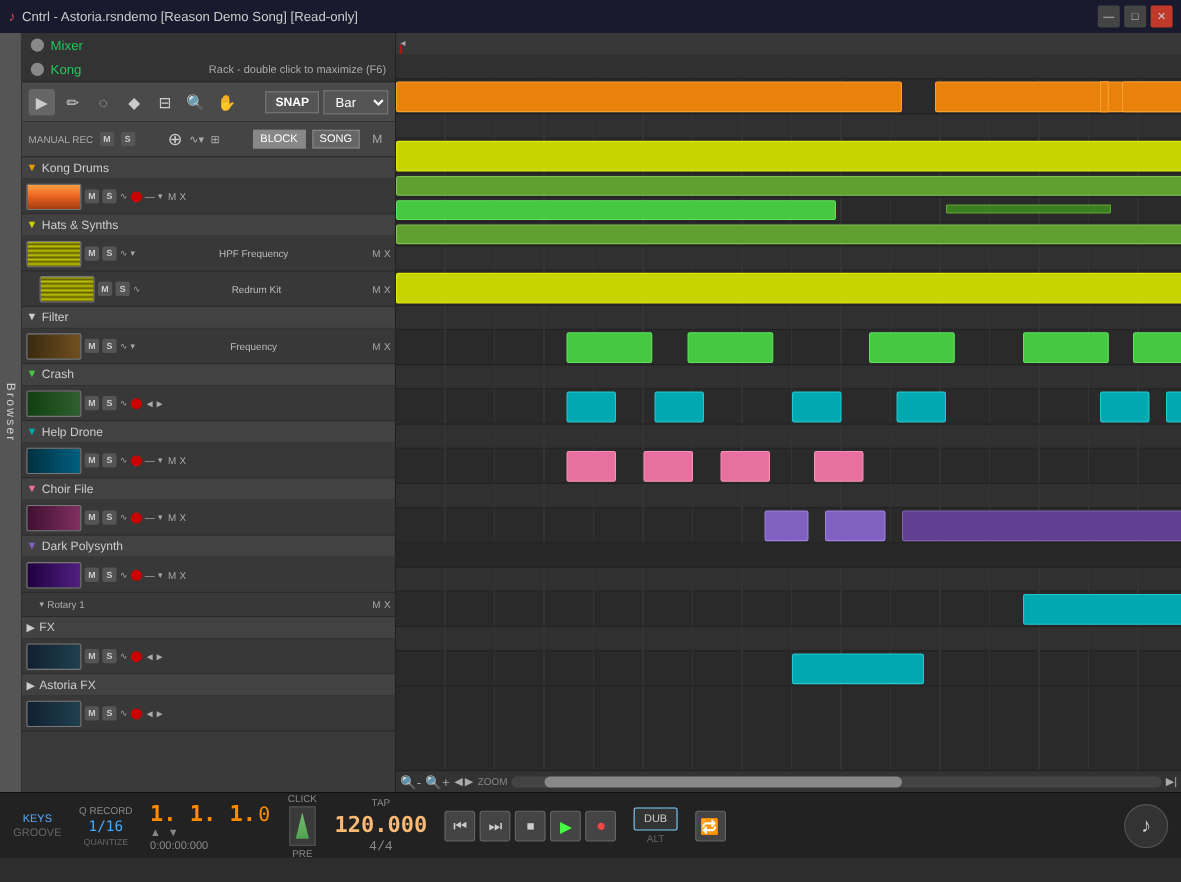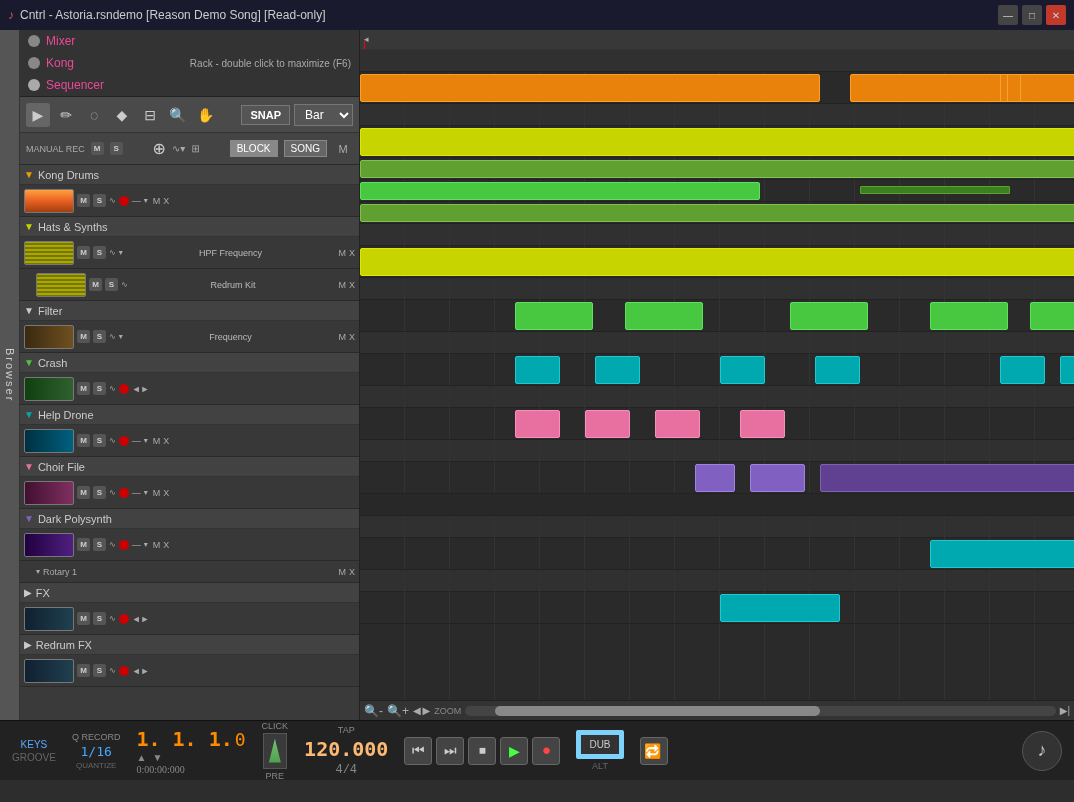--- a/index.html
+++ b/index.html
@@ -24,21 +24,21 @@
     .tool-btn { width: 24px; height: 24px; background: none; border: none; cursor: pointer; display: flex; align-items: center; justify-content: center; color: #ccc; font-size: 14px; }
     .tool-btn.active { background: #666; border-radius: 3px; }
     .snap-btn { background: #555; border: 1px solid #777; color: #fff; padding: 3px 8px; font-size: 11px; font-weight: bold; cursor: pointer; }
     .bar-select { background: #555; border: 1px solid #777; color: #fff; padding: 2px 6px; font-size: 12px; cursor: pointer; }
     
     
     #section-tabs { background: #333; border-bottom: 1px solid #222; }
     .section-tab { display: flex; align-items: center; height: 22px; padding: 0 8px; gap: 6px; cursor: pointer; }
     .section-dot { width: 12px; height: 12px; border-radius: 50%; background: #888; }
     .section-dot.active { background: #aaa; }
-    .section-label { font-size: 12px; color: #ec4899; }
+    .section-label { font-size: 12px; color: #22c55e; }
     .section-tab .rack-hint { margin-left: auto; font-size: 10px; color: #aaa; }
     .seq-btn { background: #666; border: 1px solid #888; color: #fff; padding: 2px 6px; font-size: 10px; cursor: pointer; }
     .seq-btn.active { background: #888; }
 
     
     #seq-area { flex: 1; background: #2a2a2a; display: flex; flex-direction: column; overflow: hidden; }
     #ruler { height: 20px; background: #383838; border-bottom: 1px solid #333; display: flex; align-items: center; position: relative; overflow: hidden; }
     #tracks-canvas { flex: 1; position: relative; overflow: hidden; }
 
     
@@ -54,21 +54,21 @@
     
     .clip { position: absolute; height: 28px; top: 2px; border-radius: 2px; overflow: hidden; cursor: pointer; }
     .clip-orange { background: #e8820a; border: 1px solid #f9a030; }
     .clip-yellow { background: #c8d400; border: 1px solid #dfe800; }
     .clip-green { background: #48c840; border: 1px solid #60e060; }
     .clip-teal { background: #00a8b0; border: 1px solid #20c8d0; }
     .clip-pink { background: #e870a0; border: 1px solid #f890b8; }
     .clip-purple { background: #8060c0; border: 1px solid #a080e0; }
     .clip-darkpurple { background: #604090; border: 1px solid #8060b0; }
 
-    .dub-btn { background: #333; border: 5px solid #7dd3fc; color: #ccc; padding: 4px 8px; font-size: 10px; cursor: pointer; border-radius: 2px; }
+    .dub-btn { background: #333; border: 1px solid #7dd3fc; color: #ccc; padding: 4px 8px; font-size: 10px; cursor: pointer; border-radius: 2px; }
     
     .track-mini-row { display: flex; align-items: center; height: 32px; border-bottom: 1px solid #2a2a2a; padding: 0 4px; background: #383838; gap: 3px; }
     .track-group-header { display: flex; align-items: center; height: 20px; background: #424242; border-bottom: 1px solid #333; padding: 0 4px; gap: 4px; }
     .track-group-name { font-size: 11px; color: #ccc; }
 
     .mini-thumb { width: 50px; height: 24px; background: linear-gradient(90deg, #555 0%, #666 100%); border: 1px solid #777; border-radius: 2px; }
     .mini-thumb-orange { background: linear-gradient(0deg, #a04010 0%, #e86020 50%, #ffa040 100%); }
     .mini-thumb-yellow { background: repeating-linear-gradient(0deg, #606000 0px, #c0c000 2px, #606000 4px); }
 
     .ctrl-btn { font-size: 8px; font-weight: bold; background: #555; border: none; color: #ccc; width: 13px; height: 13px; display: flex; align-items: center; justify-content: center; cursor: pointer; border-radius: 2px; }
@@ -106,24 +106,20 @@
 
       <div id="section-tabs">
         <div class="section-tab">
           <div class="section-dot"></div>
           <span class="section-label">Mixer</span>
         </div>
         <div class="section-tab">
           <div class="section-dot"></div>
           <span class="section-label">Kong</span>
           <span class="rack-hint">Rack - double click to maximize (F6)</span>
-        </div>
-        <div class="section-tab">
-          <div class="section-dot active"></div>
-          <span class="section-label">Sequencer</span>
         </div>
       </div>
 
       <div style="display:flex; align-items:center; height:36px; background:#4a4a4a; padding:0 6px; gap:4px; border-bottom:1px solid #333;">
         <div class="tool-btn active">▶</div>
         <div class="tool-btn">✏</div>
         <div class="tool-btn">◌</div>
         <div class="tool-btn">◆</div>
         <div class="tool-btn">⊟</div>
         <div class="tool-btn">🔍</div>
@@ -283,21 +279,21 @@
           <div class="mini-thumb" style="width:50px;height:24px;border-radius:2px;background:linear-gradient(90deg,#102030,#204050);"></div>
           <div class="ctrl-btn">M</div>
           <div class="ctrl-btn">S</div>
           <div style="font-size:8px;color:#aaa;">∿</div>
           <div class="ctrl-dot"></div>
           <div style="font-size:9px;color:#aaa;">◄►</div>
         </div>
 
         <div class="track-group-header">
           <span style="color:#ccc; font-size:10px;">▶</span>
-          <span class="track-group-name">Redrum FX</span>
+          <span class="track-group-name">Astoria FX</span>
         </div>
         <div class="track-mini-row">
           <div class="mini-thumb" style="width:50px;height:24px;border-radius:2px;background:linear-gradient(90deg,#102030,#204050);"></div>
           <div class="ctrl-btn">M</div>
           <div class="ctrl-btn">S</div>
           <div style="font-size:8px;color:#aaa;">∿</div>
           <div class="ctrl-dot"></div>
           <div style="font-size:9px;color:#aaa;">◄►</div>
         </div>
 
@@ -454,21 +450,21 @@
 
     <div style="display:flex; flex-direction:column; align-items:flex-start; gap:1px;">
       <div style="display:flex; align-items:baseline; gap:2px;">
         <span style="font-size:20px; color:#ff8c00; font-family:monospace; font-weight:bold;">1. 1. 1.</span>
         <span style="font-size:18px; color:#ff8c00; font-family:monospace;">0</span>
       </div>
       <div style="display:flex; gap:2px; align-items:center;">
         <div style="width:14px; cursor:pointer; color:#888; font-size:10px;">▲</div>
         <div style="width:14px; cursor:pointer; color:#888; font-size:10px;">▼</div>
       </div>
-      <div style="font-size:10px; color:#888; font-family:Liberation Serif, serif;">0:00:00:000</div>
+      <div style="font-size:10px; color:#888; font-family:Liberation Sans, sans-serif;">0:00:00:000</div>
     </div>
 
     <div class="transport-section">
       <div style="font-size:9px; color:#888;">CLICK</div>
 
       <div style="width:24px; height:36px; background:#3a3a3a; border:1px solid #555; display:flex; align-items:center; justify-content:center; cursor:pointer;">
         <div style="width:12px; height:24px; background:linear-gradient(0deg, #50a050, #70c070); clip-path: polygon(50% 0%, 100% 100%, 0% 100%);"></div>
       </div>
       <div style="font-size:9px; color:#888;">PRE</div>
     </div>

